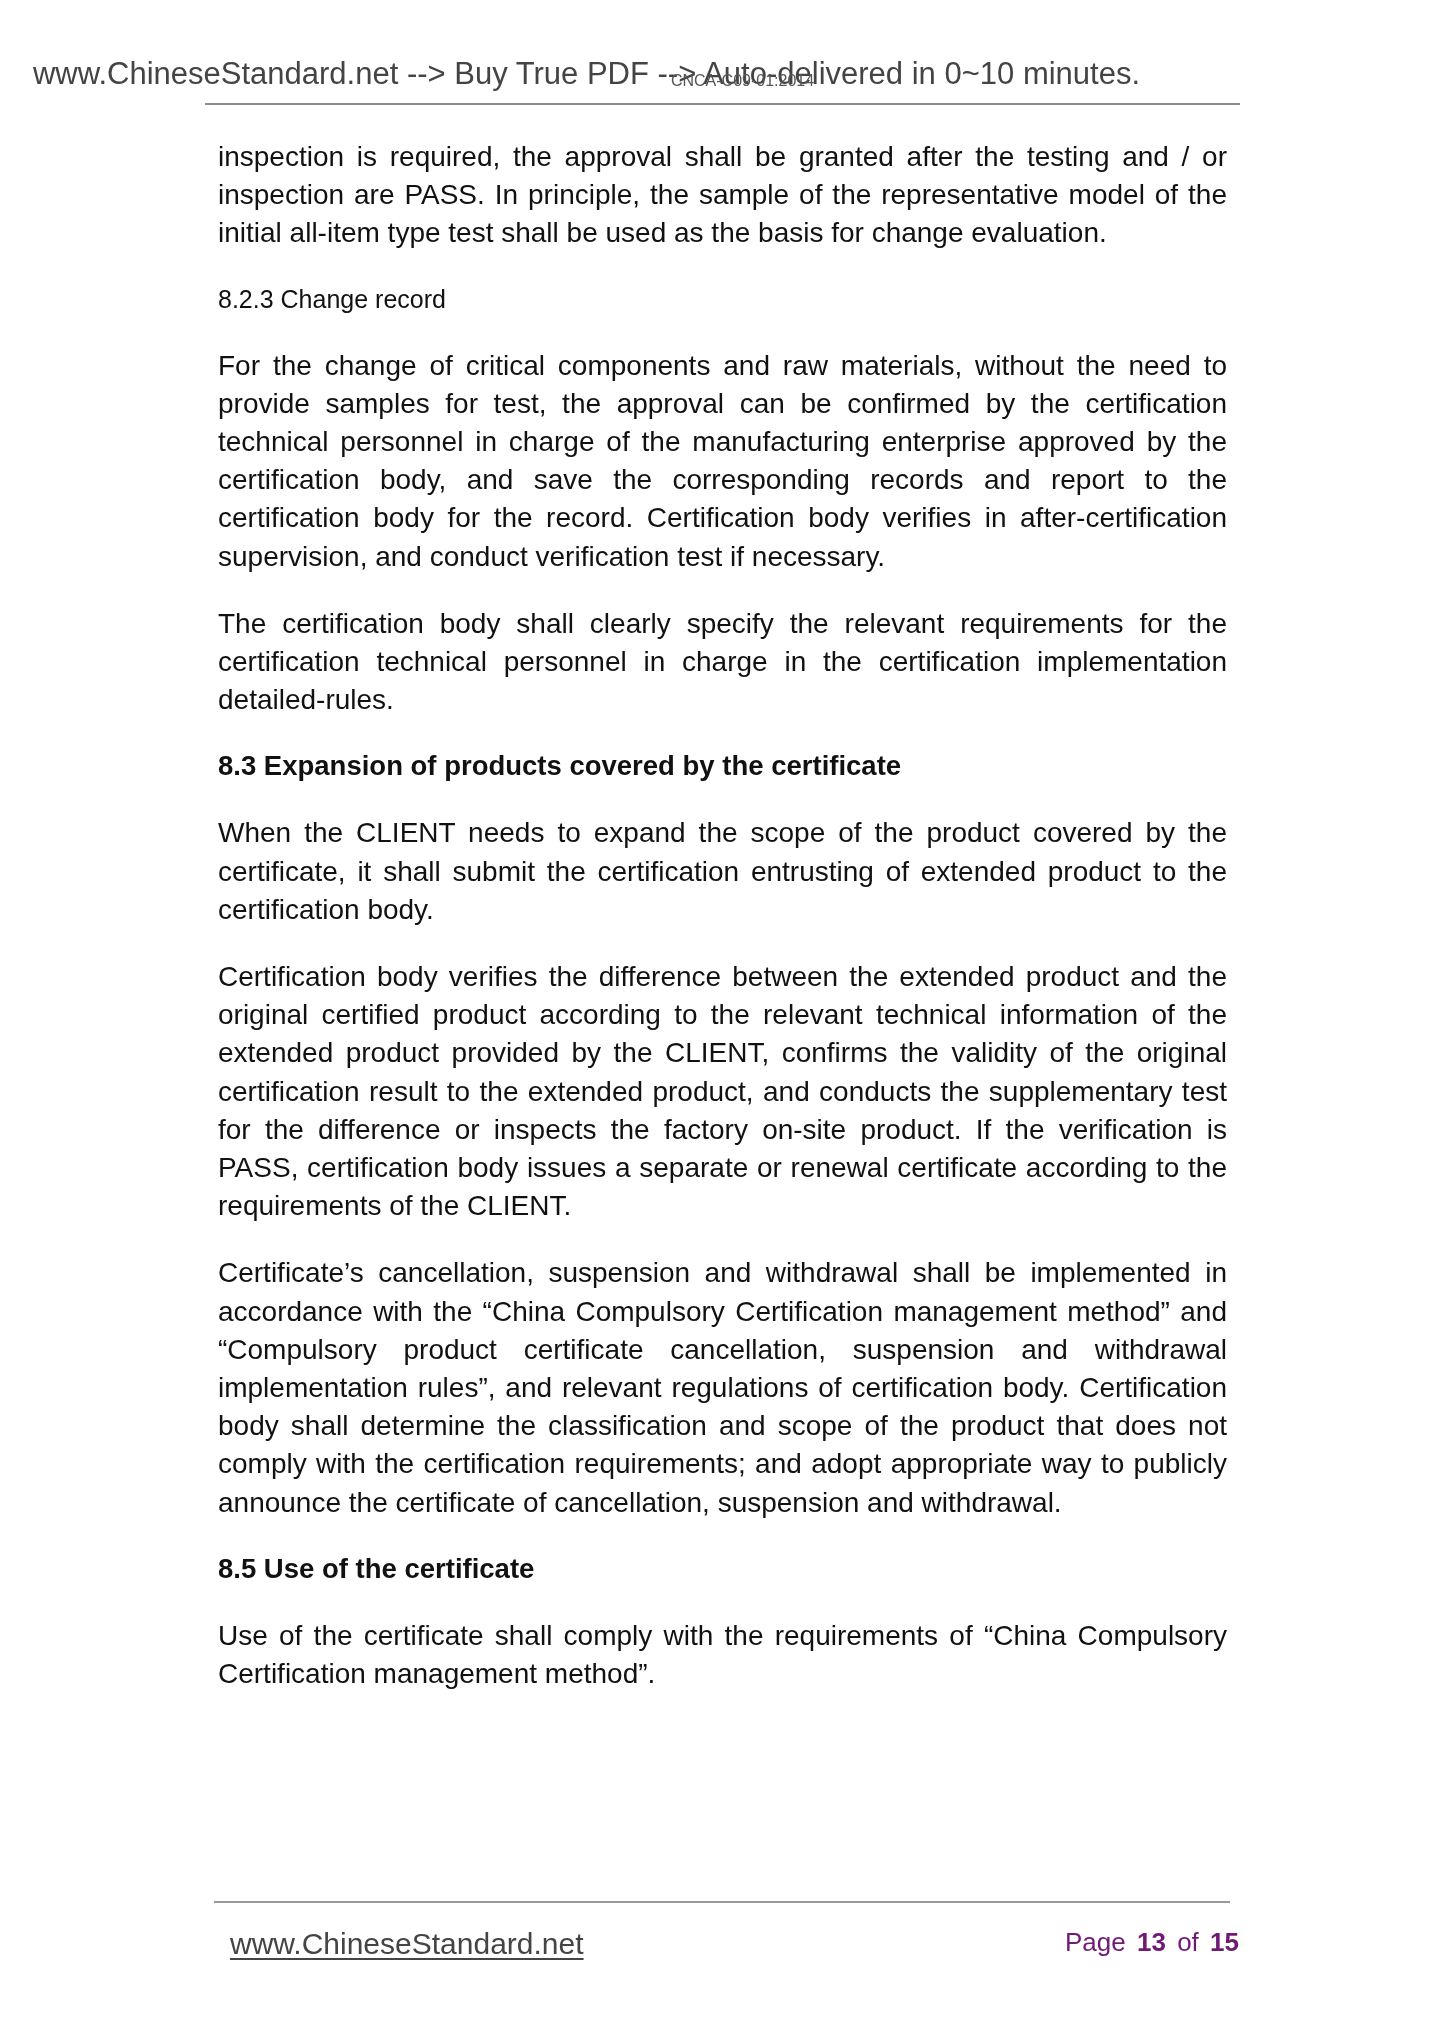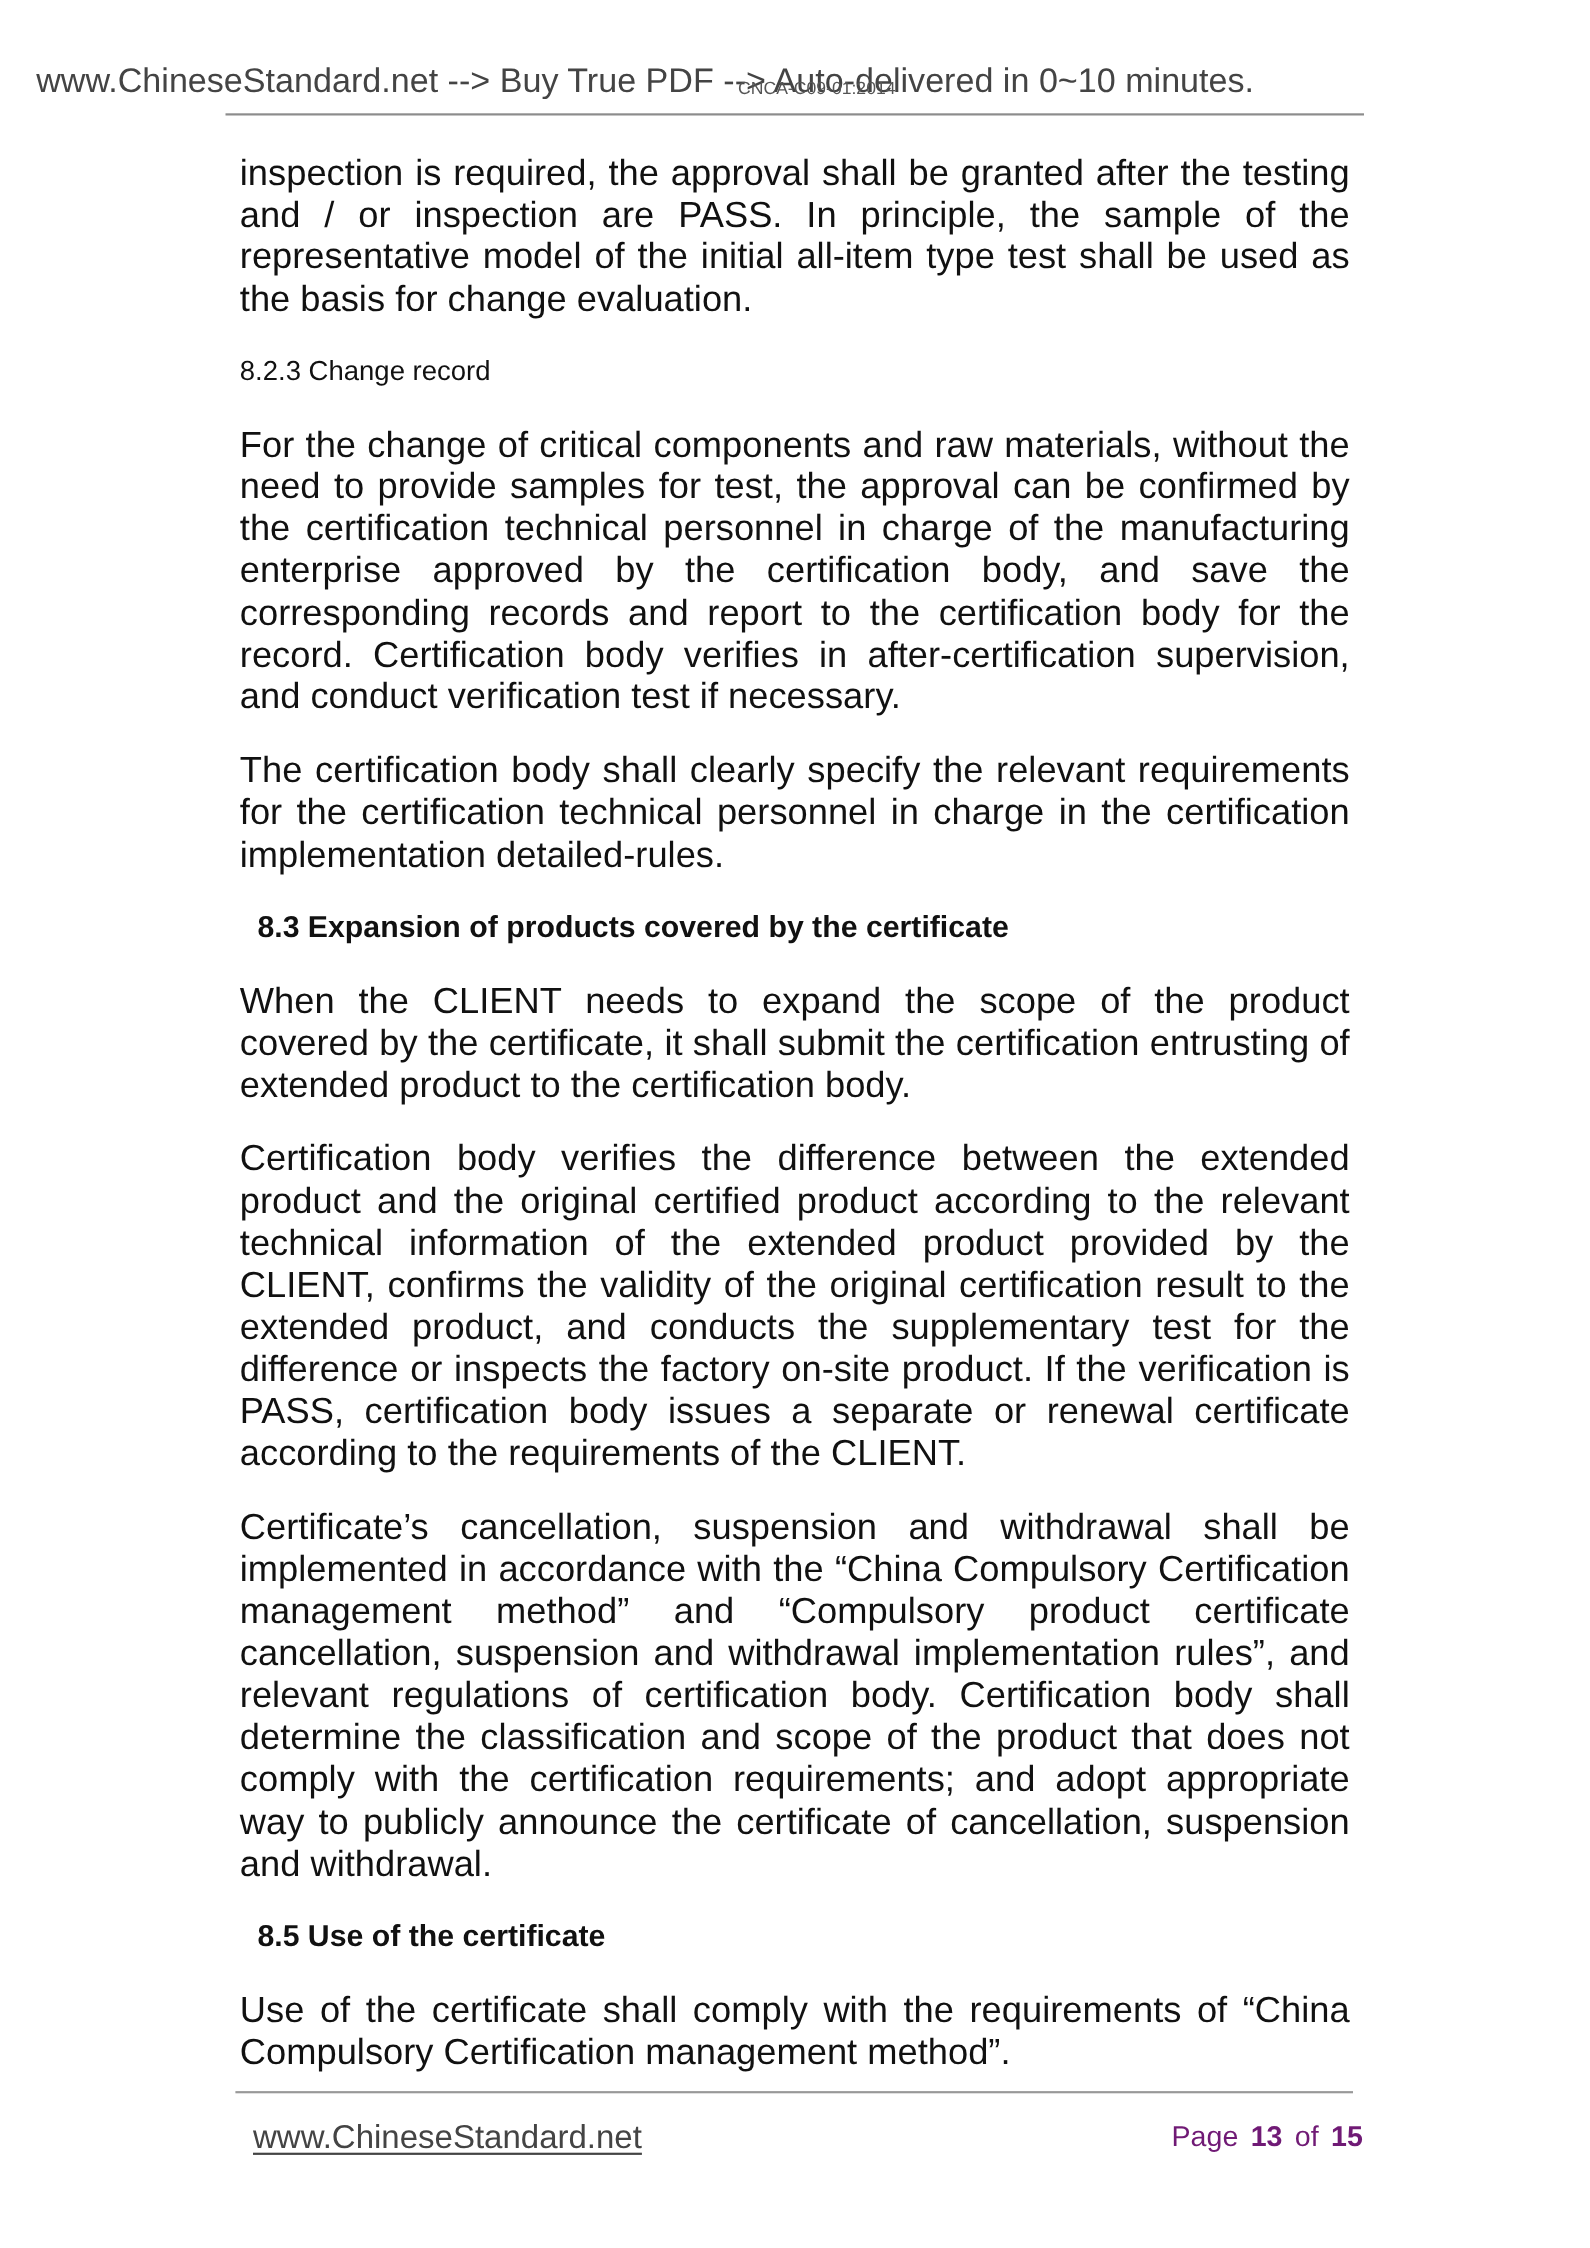--- a/index.html
+++ b/index.html
@@ -46,38 +46,38 @@
       height: 2px;
       background: #8c8c8c;
     }
     .content {
       position: absolute;
       left: 218px;
       top: 138px;
       width: 1009px;
     }
     .para {
-      font-size: 33px;
+      font-size: 28px;
       line-height: 38.2px;
       text-align: justify;
       margin: 0 0 29px 0;
       color: #111111;
     }
     .h3 {
       font-size: 25px;
       font-weight: normal;
       line-height: 34px;
       margin: 0 0 31px 0;
       color: #111111;
     }
     .h2 {
       font-size: 27.5px;
       font-weight: bold;
       line-height: 36px;
-      margin: 0 0 30px 16px;
+      margin: 0 0 30px 0;
       color: #111111;
     }
     .footer-rule {
       position: absolute;
       left: 214px;
       width: 1016px;
       top: 1901px;
       height: 2px;
       background: #999999;
     }

